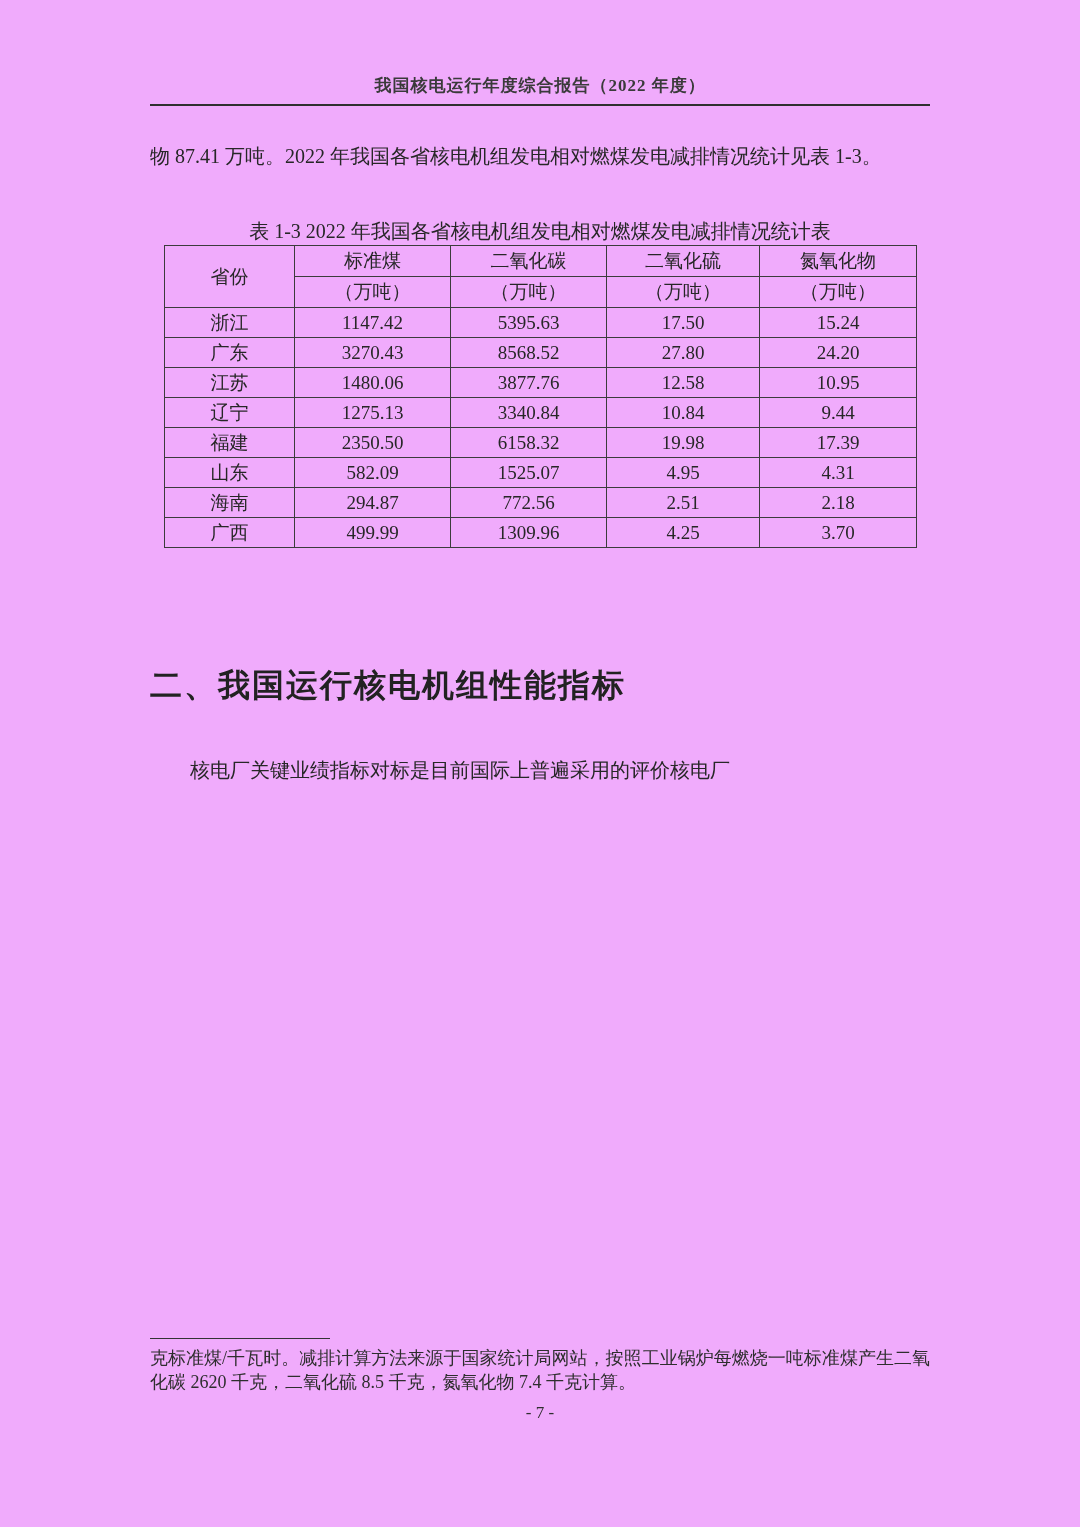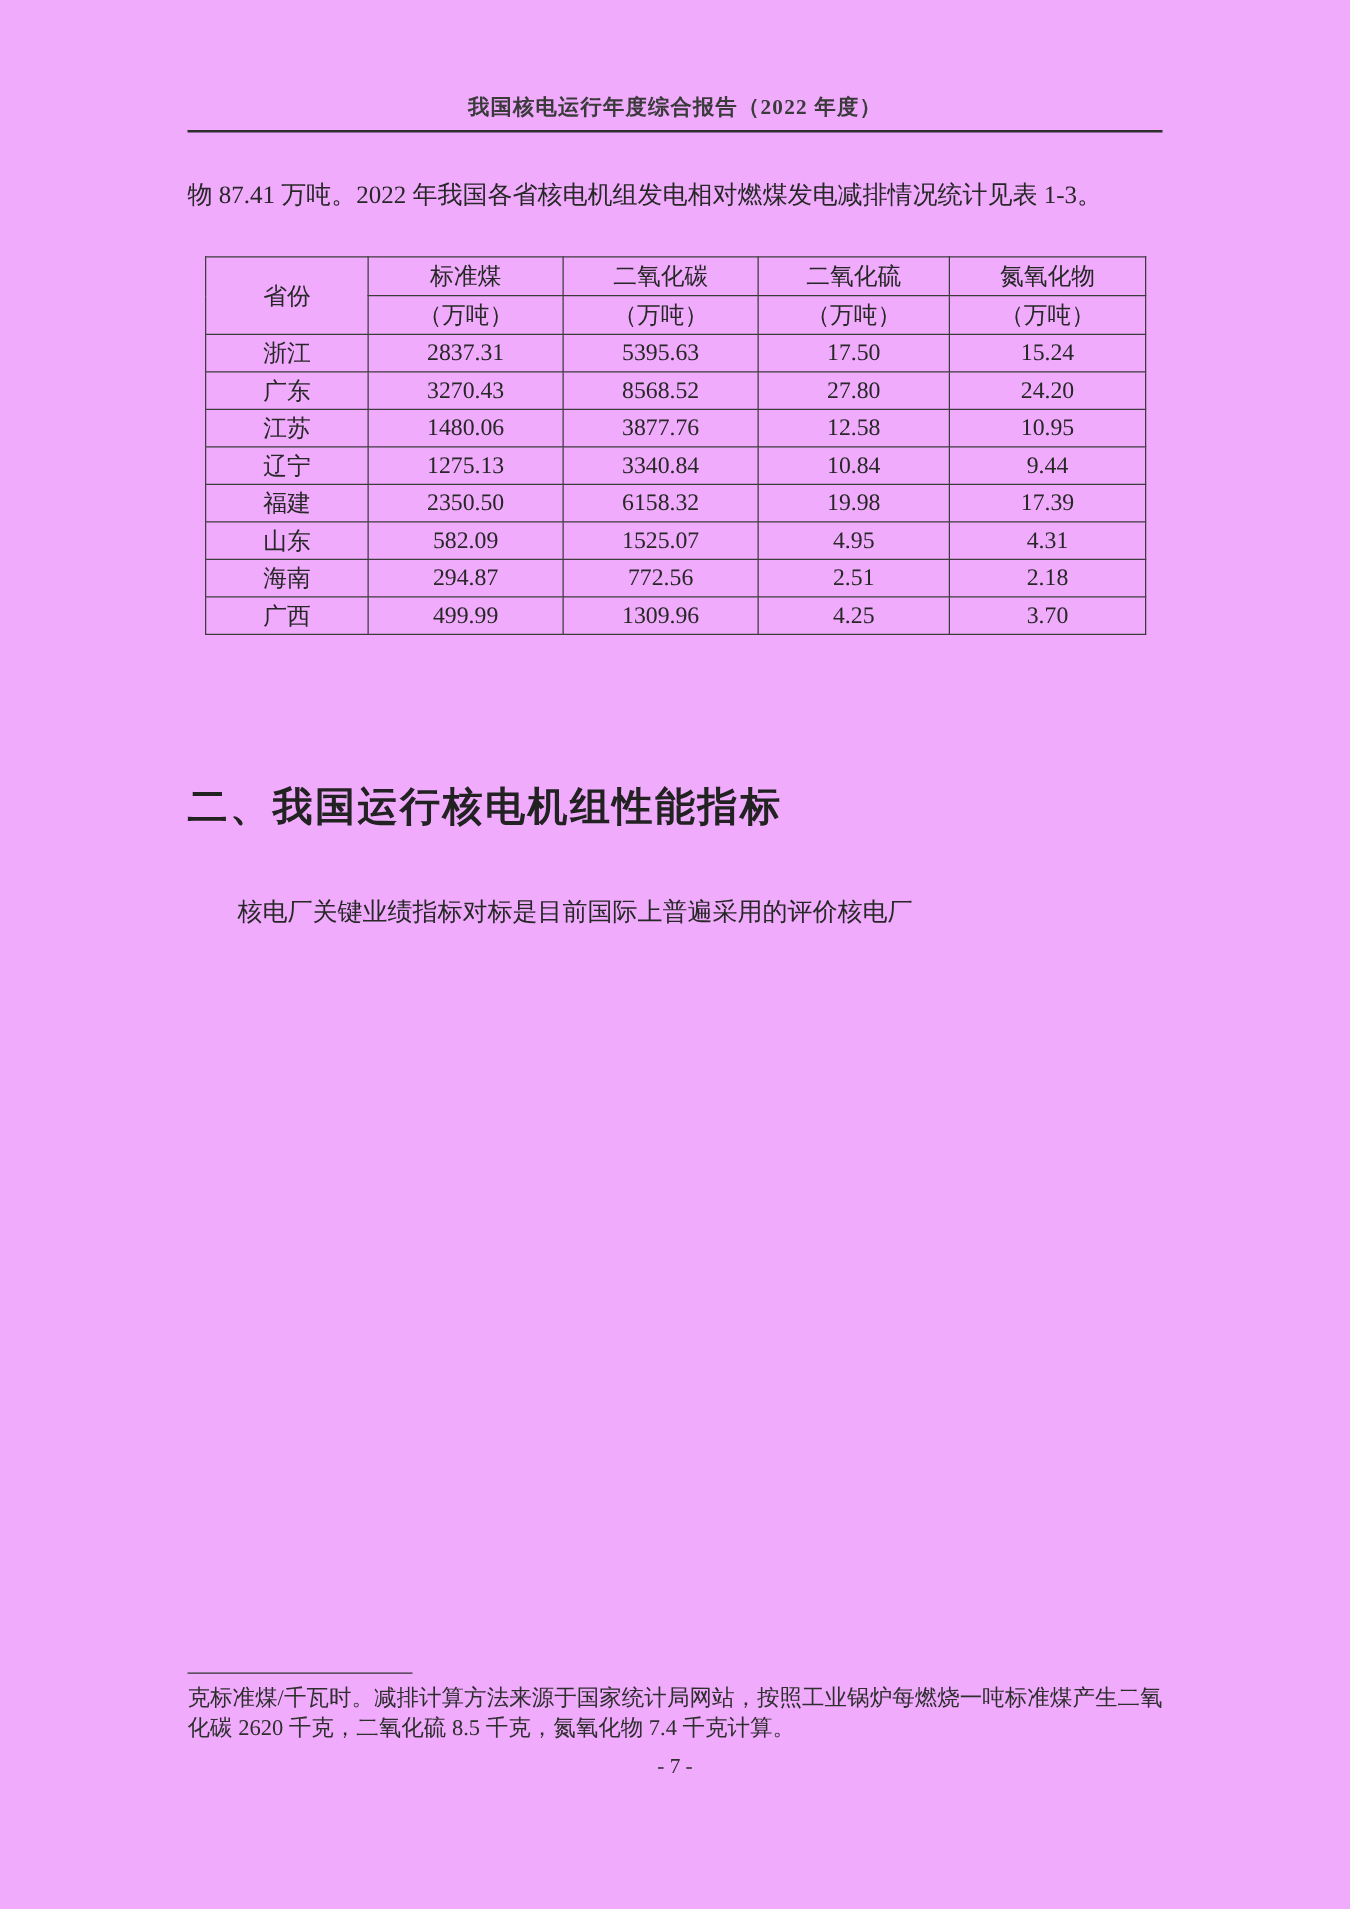--- a/index.html
+++ b/index.html
@@ -55,21 +55,21 @@
   .para-2 { margin-top: 8px; }
   
   .table-caption {
     margin-top: 38px;
     text-align: center;
     font-size: 20px;
     color: #272727;
   }
   table.stats {
     border-collapse: collapse;
-    margin: 25px 0 0 14px;
+    margin: 0 0 0 14px;
     width: 752px;
     table-layout: fixed;
     font-size: 19px;
     color: #272727;
   }
   table.stats th, table.stats td {
     border: 1.5px solid #3c3c3c;
     text-align: center;
     vertical-align: middle;
     font-weight: normal;
@@ -126,20 +126,21 @@
 <div class="page">
   <div class="content">
 
     <div class="running-header">
       <div class="title">我国核电运行年度综合报告（2022 年度）</div>
       <hr class="header-rule">
     </div>
 
     <p class="body-text intro-para">物 87.41 万吨。2022 年我国各省核电机组发电相对燃煤发电减排情况统计见表 1-3。</p>
 
+    <div class="table-caption">表 1-3 2022 年我国各省核电机组发电相对燃煤发电减排情况统计表</div>
 
     <table class="stats">
       <colgroup>
         <col style="width:130px">
         <col style="width:156px">
         <col style="width:156px">
         <col style="width:153px">
         <col style="width:157px">
       </colgroup>
       <thead>
@@ -153,21 +154,21 @@
         <tr>
           <th>（万吨）</th>
           <th>（万吨）</th>
           <th>（万吨）</th>
           <th>（万吨）</th>
         </tr>
       </thead>
       <tbody>
           <tr>
             <td>浙江</td>
-            <td>2837.31</td>
+            <td>1147.42</td>
             <td>5395.63</td>
             <td>17.50</td>
             <td>15.24</td>
           </tr>
           <tr>
             <td>广东</td>
             <td>3270.43</td>
             <td>8568.52</td>
             <td>27.80</td>
             <td>24.20</td>

